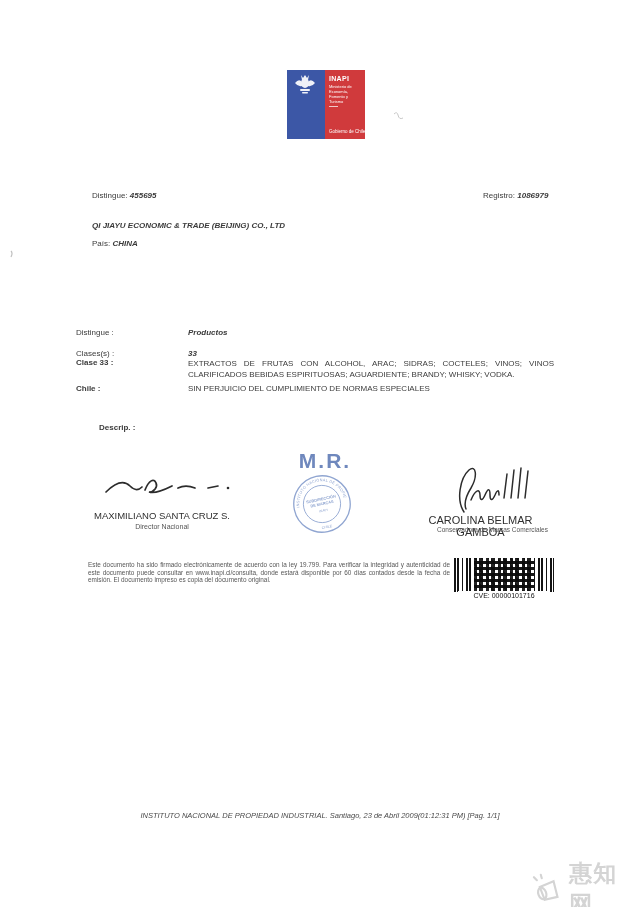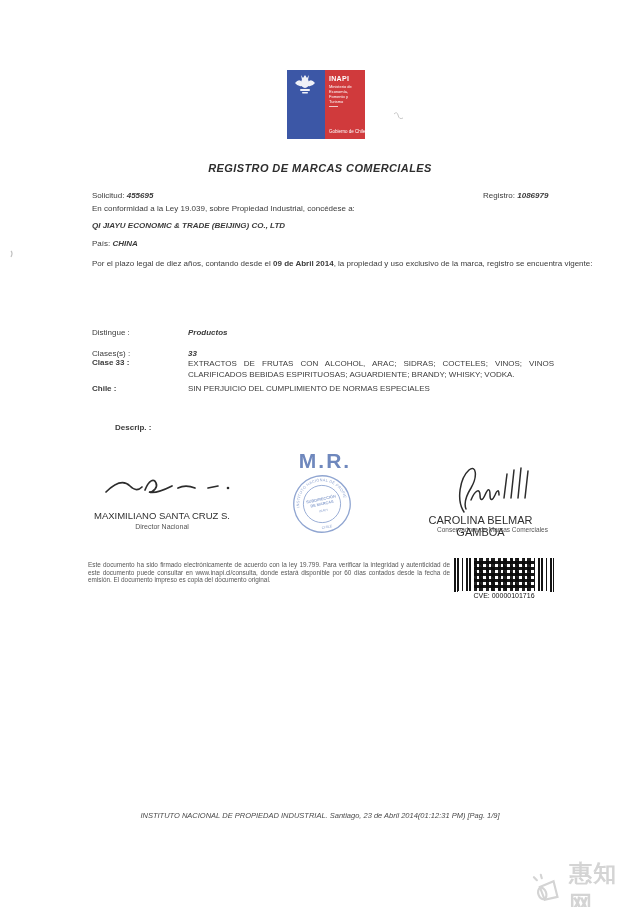--- a/index.html
+++ b/index.html
@@ -25,21 +25,21 @@
   .b  { font-weight:bold; }
   .bi { font-weight:bold; font-style:italic; }
 
   .solicitud { left:92px; top:191px; }
   .registro  { left:483px; top:191px; }
   .conform   { left:92px; top:204px; }
   .owner     { left:92px; top:221px; }
   .pais      { left:92px; top:239px; }
   .plazo     { left:92px; top:259px; }
 
-  .row-label { position:absolute; left:92px; font-size:8px; white-space:nowrap; }
+  .row-label { position:absolute; left:76px; font-size:8px; white-space:nowrap; }
   .row-value { position:absolute; left:188px; font-size:8px; }
   .y-dist  { top:328px; }
   .y-clas  { top:349px; }
   .y-c33   { top:358px; }
   .y-nota  { top:384px; }
   .y-desc  { top:423px;padding-left:23px; }
   .clase-text { width:366px; text-align:justify; line-height:11px; white-space:normal; }
 
   
   .mr { position:absolute; left:280px; top:449px; width:90px; text-align:center;
@@ -106,28 +106,25 @@
     </div>
   </div>
 
   <svg class="artifact" style="left:392px; top:110px;" width="14" height="14" viewBox="0 0 14 14">
     <path d="M2 4 Q5 1 6 5 Q7 10 11 8" stroke="#9a9a9a" stroke-width="1" fill="none"></path>
   </svg>
   <svg class="artifact" style="left:9px; top:250px;" width="6" height="8" viewBox="0 0 6 8">
     <path d="M2 1 Q4 3 2 7" stroke="#8d8d8d" stroke-width="1.2" fill="none"></path>
   </svg>
 
-  <div class="title">REGISTRO DE MARCAS COMERCIALES</div>
 
-  <div class="abs t8 solicitud"><span>Solicitud: </span><span class="bi">455695</span></div>
+  <div class="abs t8 solicitud"><span>Distingue: </span><span class="bi">455695</span></div>
   <div class="abs t8 registro"><span>Registro: </span><span class="bi">1086979</span></div>
-  <div class="abs t8 conform">En conformidad a la Ley 19.039, sobre Propiedad Industrial, concédese a:</div>
   <div class="abs t8 owner bi">QI JIAYU ECONOMIC &amp; TRADE (BEIJING) CO., LTD</div>
   <div class="abs t8 pais"><span>País: </span><span class="bi">CHINA</span></div>
-  <div class="abs t8 plazo"><span>Por el plazo legal de diez años, contando desde el </span><span class="b">09 de Abril 2014</span><span>, la propiedad y uso exclusivo de la marca, registro se encuentra vigente:</span></div>
 
   <div class="row-label y-dist">Distingue :</div>
   <div class="row-value y-dist bi">Productos</div>
 
   <div class="row-label y-clas">Clases(s) :</div>
   <div class="row-value y-clas bi">33</div>
 
   <div class="row-label y-c33 b">Clase 33 :</div>
   <div class="row-value y-c33 clase-text">EXTRACTOS DE FRUTAS CON ALCOHOL, ARAC; SIDRAS; COCTELES; VINOS; VINOS CLARIFICADOS BEBIDAS ESPIRITUOSAS; AGUARDIENTE; BRANDY; WHISKY; VODKA.</div>
 
@@ -163,21 +160,21 @@
   <div class="name-right">CAROLINA BELMAR GAMBOA</div>
   <div class="role-right">Conservadora de Marcas Comerciales</div>
 
   <div class="disclaimer">Este documento ha sido firmado electrónicamente de acuerdo con la ley 19.799. Para verificar la integridad y autenticidad de este documento puede consultar en www.inapi.cl/consulta, donde estará disponible por 60 días contados desde la fecha de emisión. El documento impreso es copia del documento original.</div>
   <div class="barcode">
     <div class="bc-bars"></div>
     <div class="bc-matrix"></div>
     <div class="bc-cve">CVE: 00000101716</div>
   </div>
 
-  <div class="footer">INSTITUTO NACIONAL DE PROPIEDAD INDUSTRIAL.  Santiago, 23  de Abril 2014(01:12:31 PM) [Pag. 1/9]</div>
+  <div class="footer">INSTITUTO NACIONAL DE PROPIEDAD INDUSTRIAL.  Santiago, 23  de Abril 2009(01:12:31 PM) [Pag. 1/1]</div>
 
   <div class="watermark">
     <svg width="34" height="32" viewBox="0 0 34 32">
       <g stroke="#d4d4d4" stroke-width="2.2" fill="none" stroke-linecap="round">
         <path d="M10 14 L24 8 L28 24 L15 27 Z"></path>
         <ellipse cx="12.5" cy="20.5" rx="4" ry="6" transform="rotate(-20 12.5 20.5)"></ellipse>
         <path d="M7 7 L4 4"></path>
         <path d="M12 5 L11 1.5"></path>
       </g>
     </svg>

